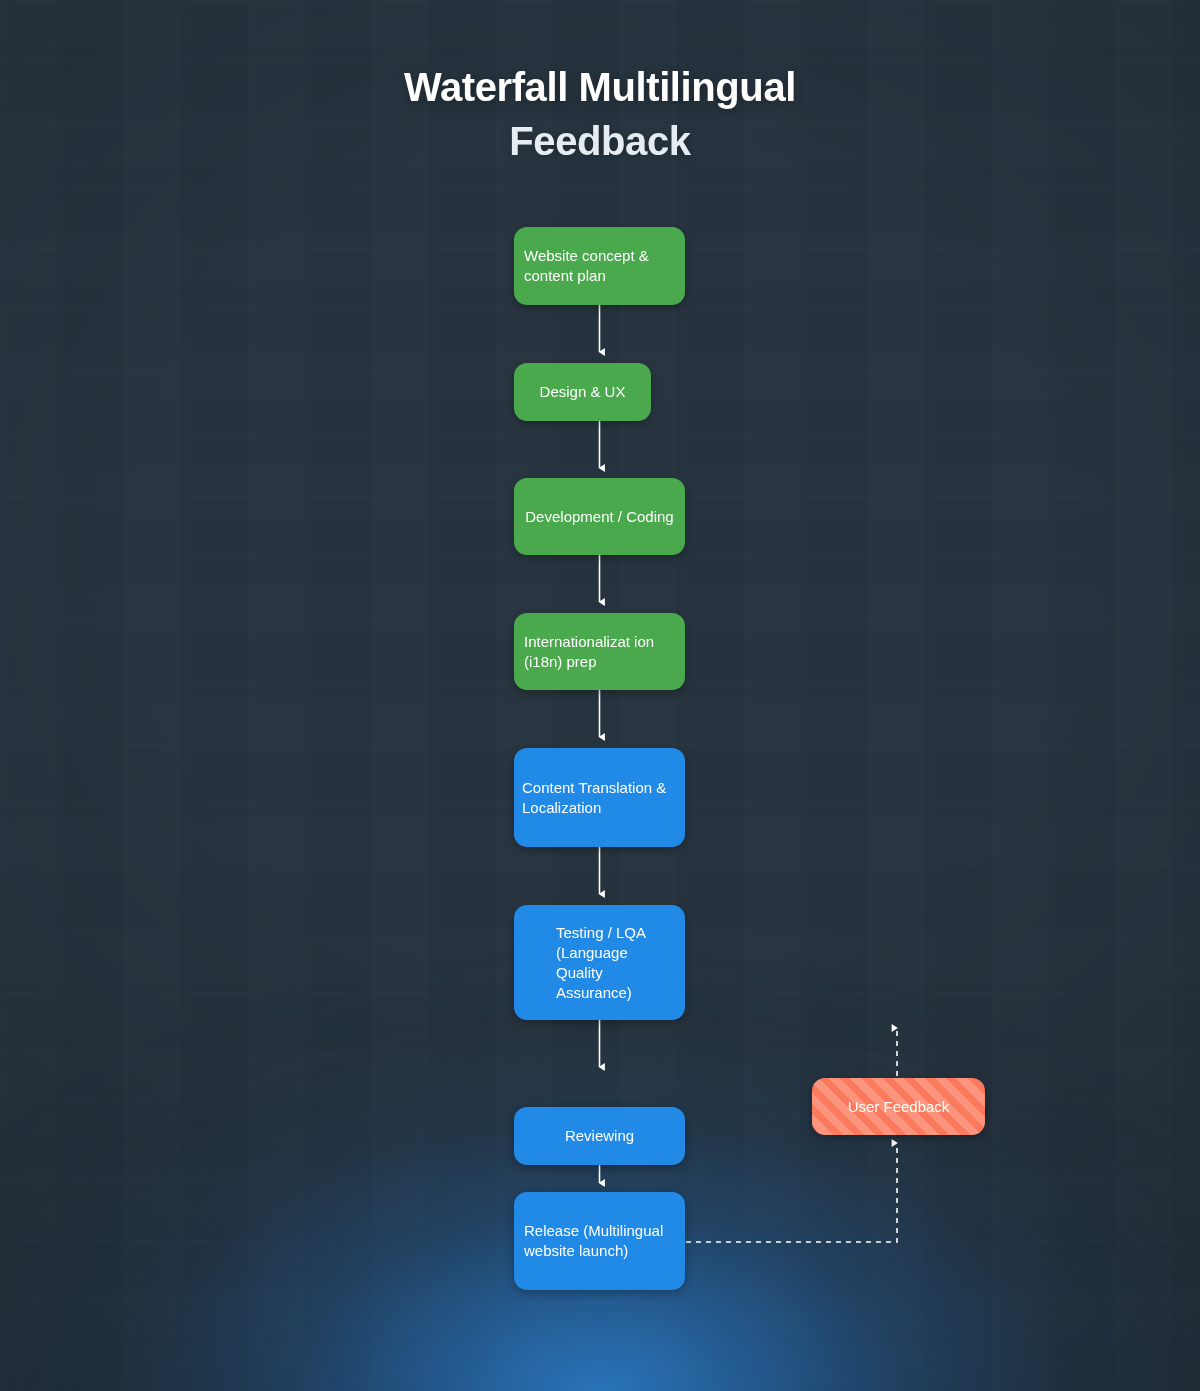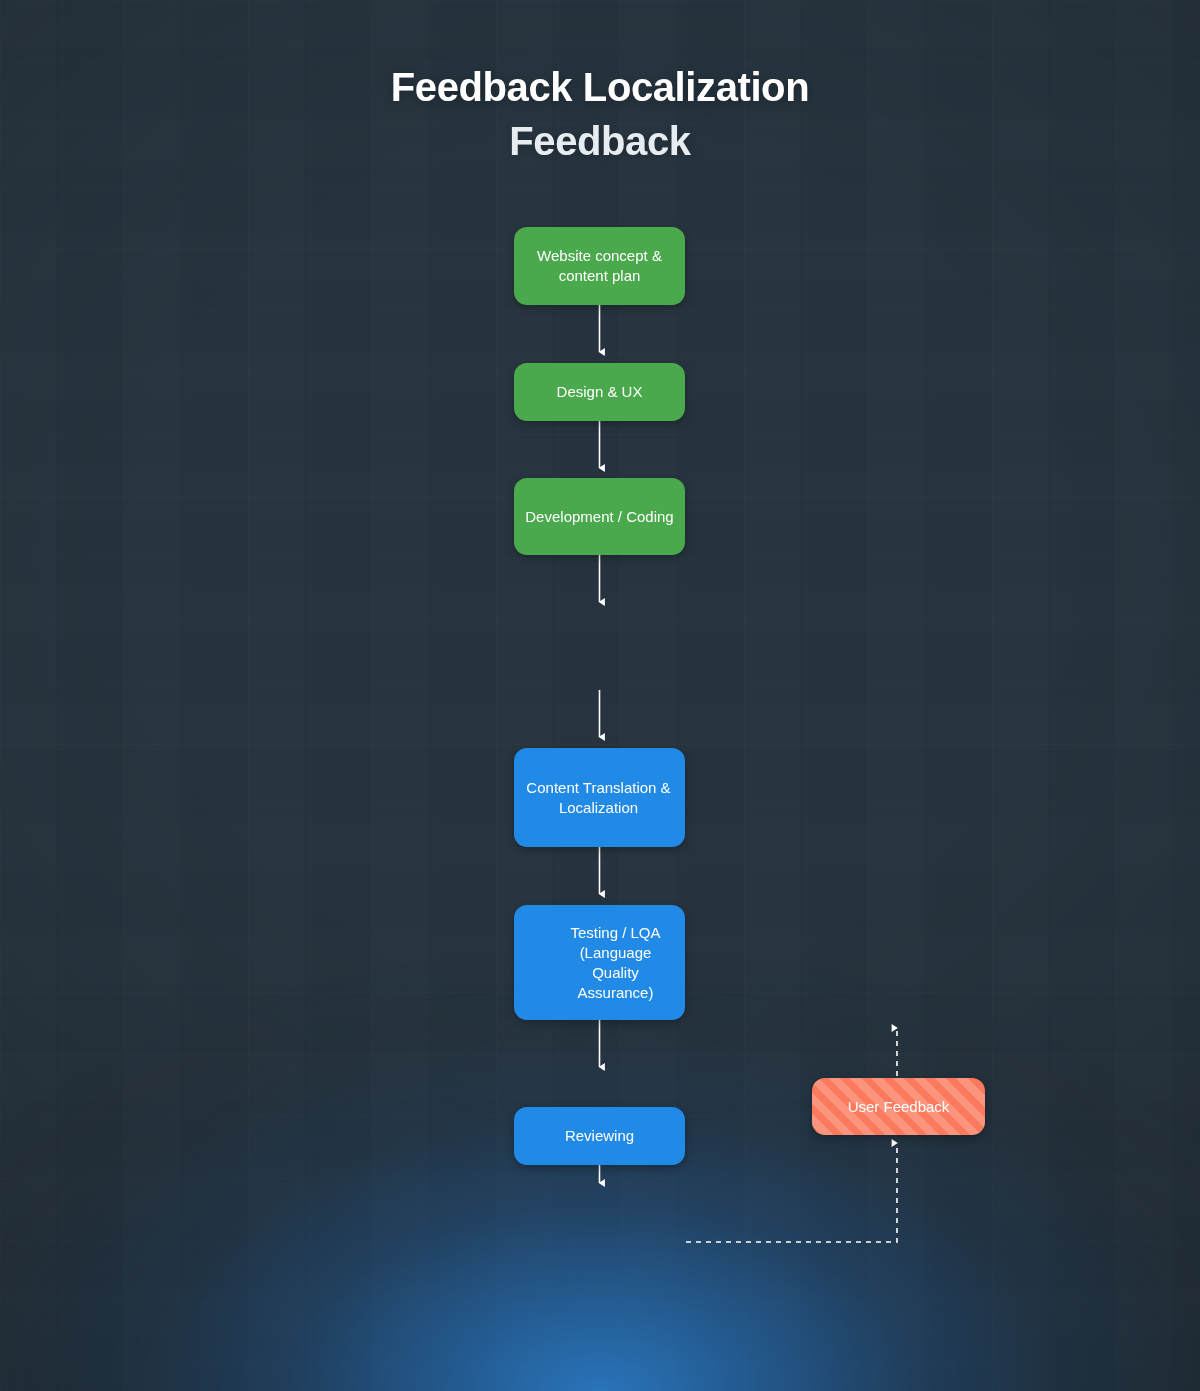--- a/index.html
+++ b/index.html
@@ -82,21 +82,21 @@
   .title .line2 { color: #e6edf2; display: block; }
 
   
   .node {
     position: absolute;
     box-sizing: border-box;
     border-radius: 13px;
     display: flex;
     align-items: center;
     justify-content: center;
-    text-align: center;
+    text-align: left;
     color: #ffffff;
     font-size: 15px;
     font-weight: 500;
     line-height: 20px;
     padding: 6px 10px;
     box-shadow: 0 3px 10px rgba(0,0,0,0.30);
     overflow: hidden;
   }
   .node .lbl { position: relative; z-index: 2; }
   .node.green { background: #4aa94c; }
@@ -124,21 +124,21 @@
 <div id="canvas">
 
   <div id="grid-texture"></div>
   <div id="grid-blocks"></div>
   <div id="bottom-glow"></div>
   <div id="vignette"></div>
 
   <div id="content">
 
     <div class="title">
-      <span>Feedback Localization</span>
+      <span>Waterfall Multilingual</span>
       <span class="line2">Feedback</span>
     </div>
 
     <div class="conn" style="left:0;top:0;width:1200px;height:1391px;">
       <svg width="1200" height="1391" viewBox="0 0 1200 1391">
         <defs>
           <marker id="arrowDown" markerWidth="9" markerHeight="9" refX="4.5" refY="7.4" orient="auto" markerUnits="userSpaceOnUse">
             <path d="M0.6,2.0 L8.4,2.0 L4.5,8.2 Z" fill="#ffffff"></path>
           </marker>
           <marker id="arrowUp" markerWidth="9" markerHeight="9" refX="4.5" refY="7.4" orient="auto" markerUnits="userSpaceOnUse">
@@ -169,41 +169,47 @@
 
           <line x1="897" y1="1076" x2="897" y2="1028" marker-end="url(#arrowUp)"></line>
         </g>
       </svg>
     </div>
 
     <div class="node green" style="left:514px;top:227px;width:171px;height:78px;">
       <span class="lbl">Website concept &amp; content plan</span>
     </div>
 
-    <div class="node green" style="left:514px;top:363px;width:171px;height:58px;">
+    <div class="node green" style="left:514px;top:363px;width:137px;height:58px;">
       <span class="lbl">Design &amp; UX</span>
     </div>
 
     <div class="node green" style="left:514px;top:478px;width:171px;height:77px;">
       <span class="lbl">Development / Coding</span>
     </div>
 
+    <div class="node green" style="left:514px;top:613px;width:171px;height:77px;">
+      <span class="lbl">Internationalizat ion (i18n) prep</span>
+    </div>
 
     <div class="node blue" style="left:514px;top:748px;width:171px;height:99px;padding-left:8px;">
       <span class="lbl">Content Translation &amp; Localization</span>
     </div>
 
     <div class="node blue" style="left:514px;top:905px;width:171px;height:115px;padding-left:42px;">
       <span class="lbl">Testing / LQA (Language Quality Assurance)</span>
     </div>
 
     <div class="node blue" style="left:514px;top:1078px;width:171px;height:58px;margin-top:29px;">
       <span class="lbl">Reviewing</span>
     </div>
 
+    <div class="node blue" style="left:514px;top:1192px;width:171px;height:98px;">
+      <span class="lbl">Release (Multilingual website launch)</span>
+    </div>
 
 
     <div class="node orange" style="left:812px;top:1078px;width:173px;height:57px;">
       <span class="lbl">User Feedback</span>
     </div>
 
   </div>
 </div>
 
 </body></html>

